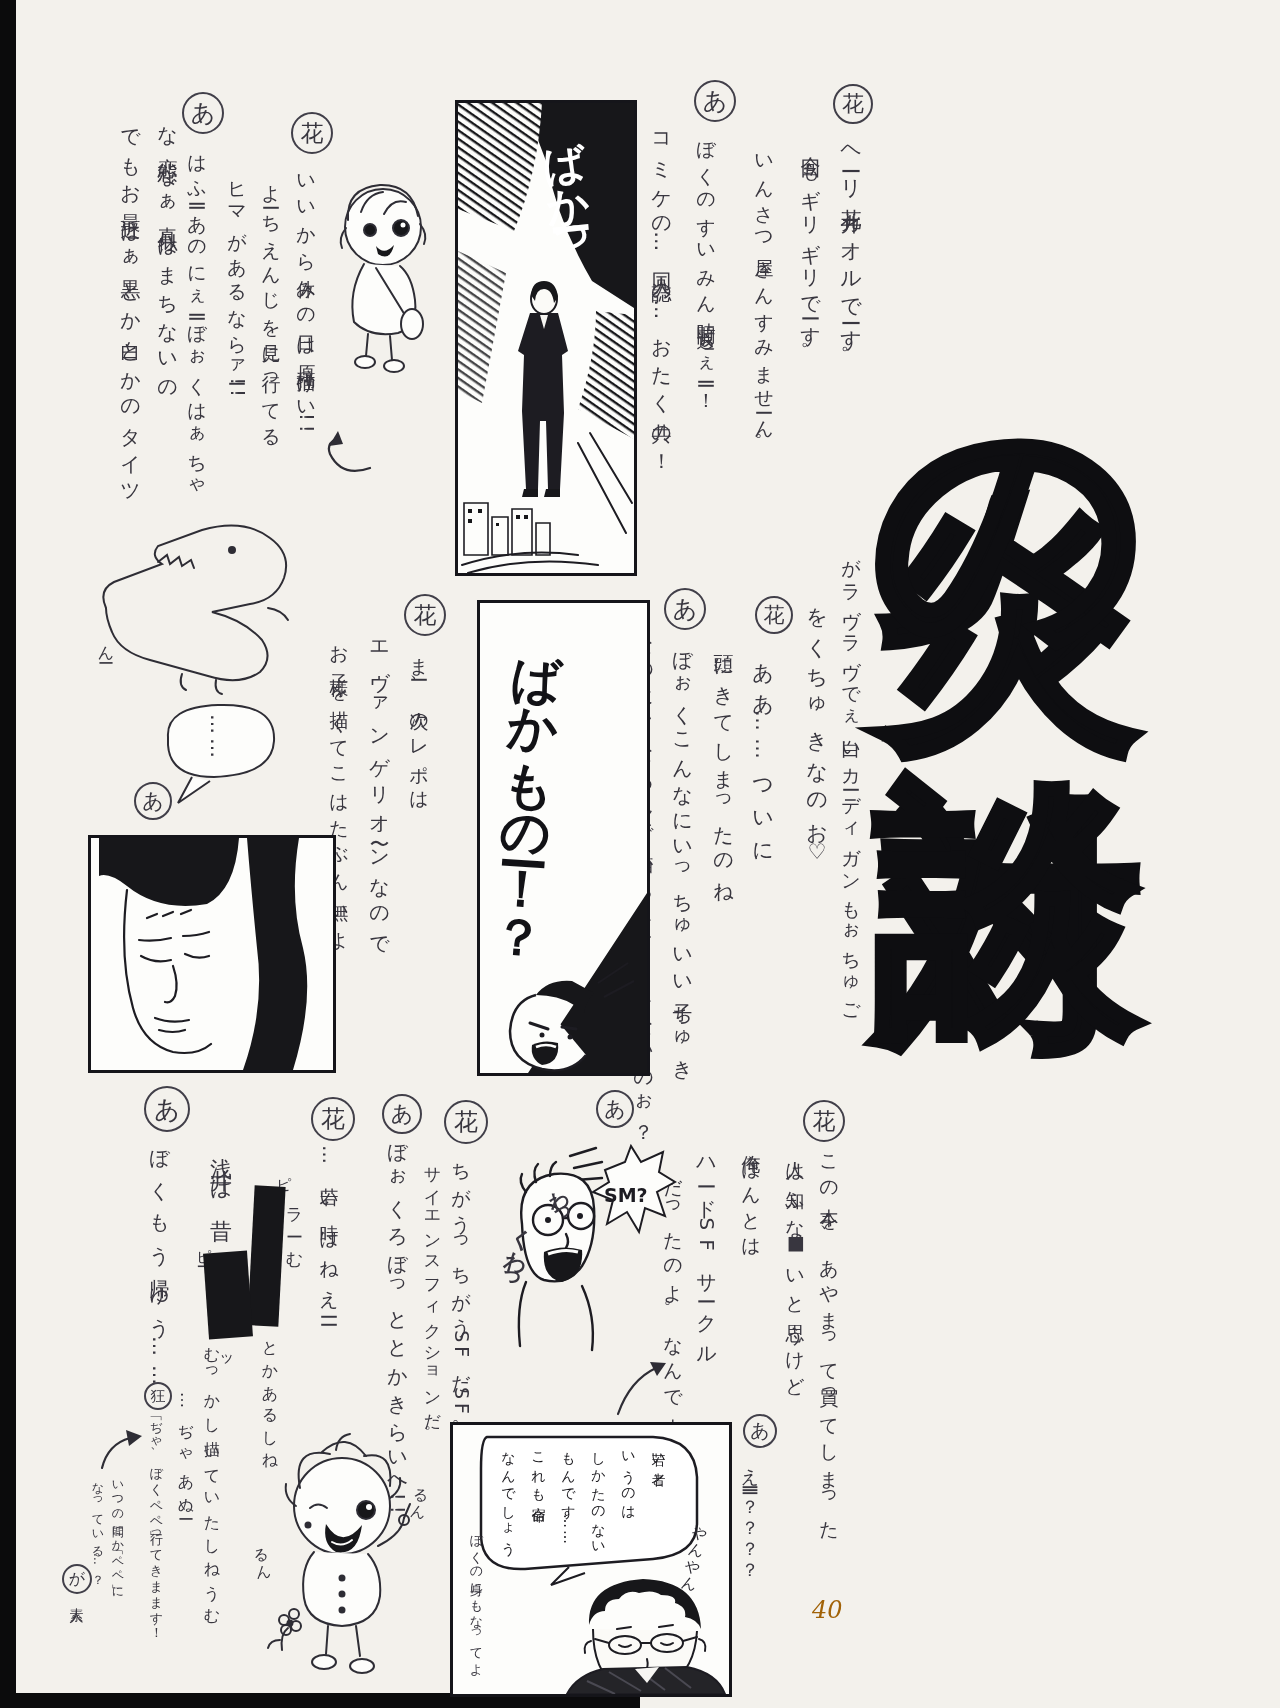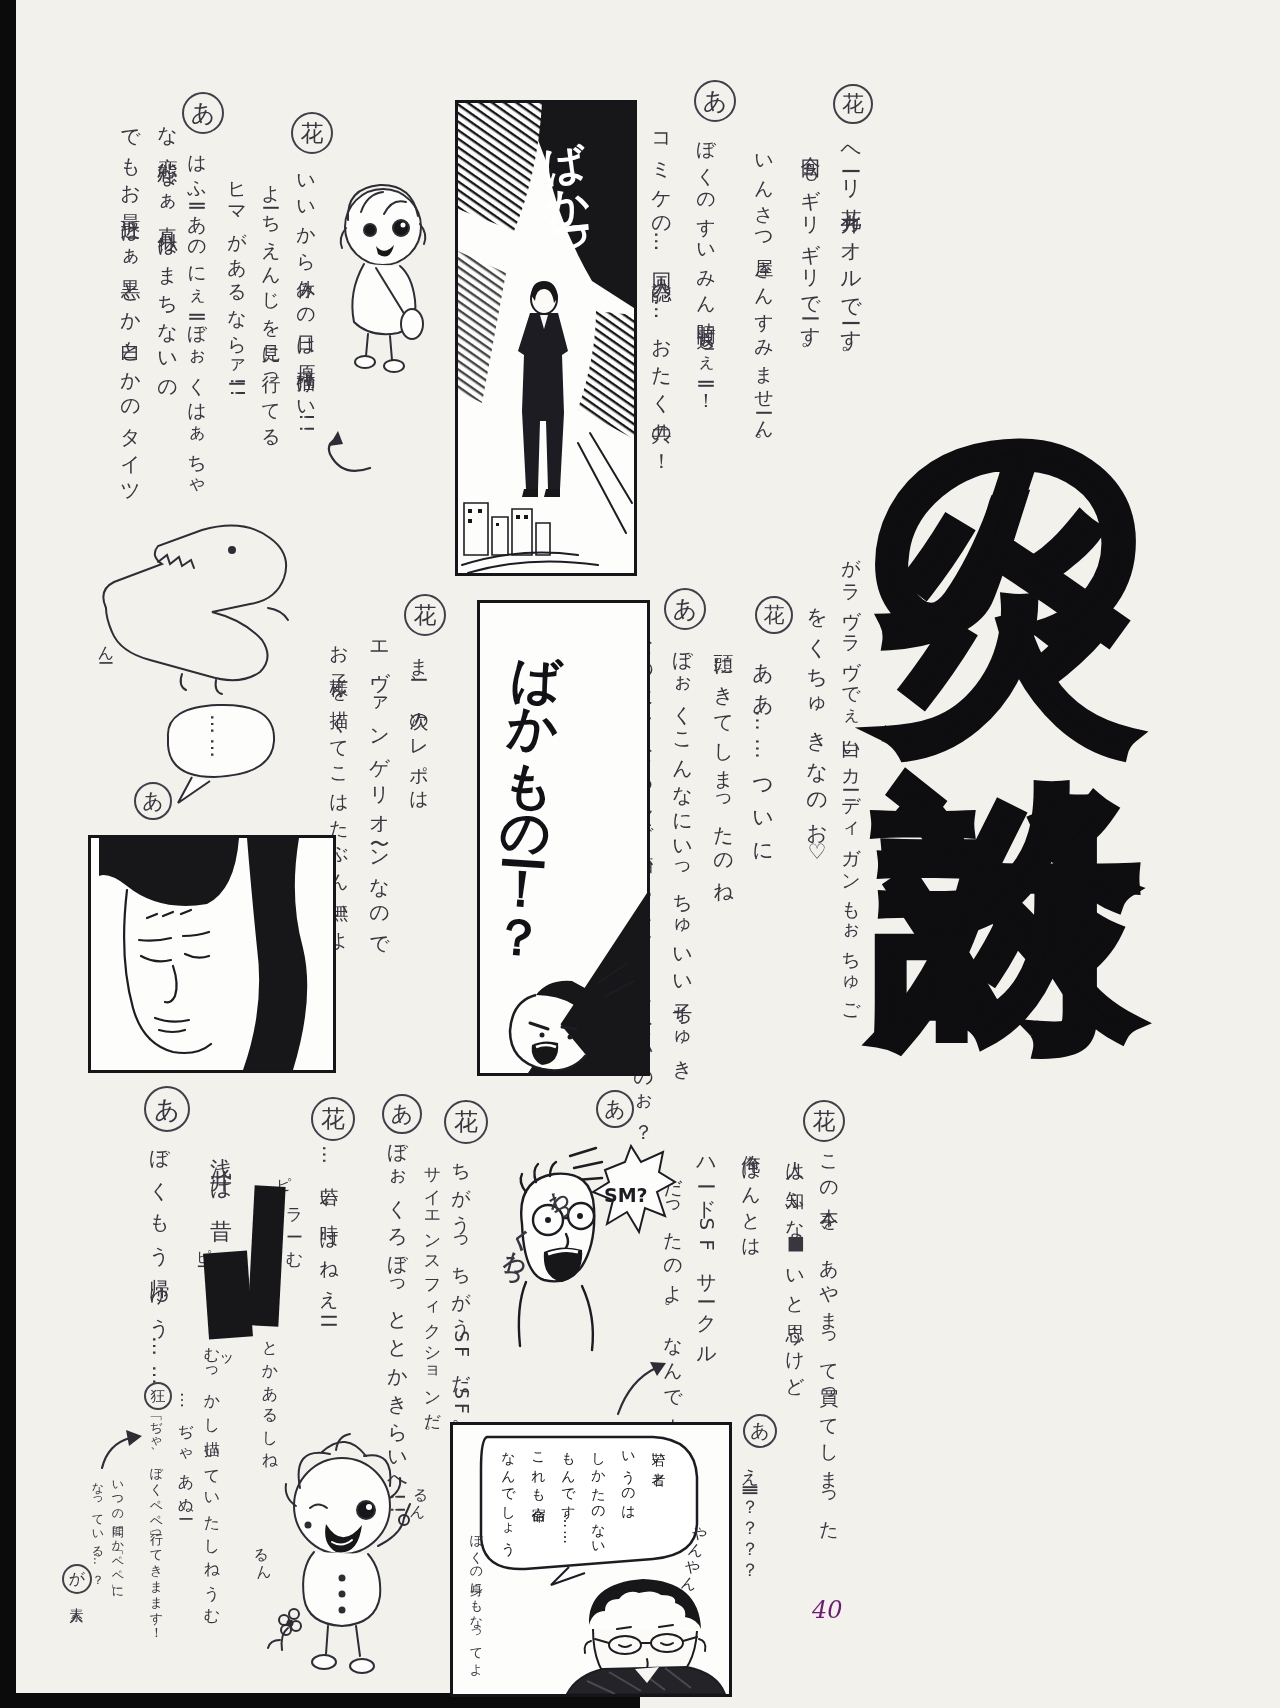--- a/index.html
+++ b/index.html
@@ -12,21 +12,21 @@
       align-items:center;justify-content:center;color:#38363f;box-sizing:border-box;
       background:rgba(243,241,236,.55);}
   .panel{position:absolute;border:3px solid #15151a;background:#fdfdfb;box-sizing:border-box;overflow:hidden;}
   .censor{position:absolute;background:#17171a;}
   .sfx{position:absolute;writing-mode:vertical-rl;font-weight:900;color:#121216;line-height:1;white-space:nowrap;}
   .edge{position:absolute;background:#0b0b0c;}
   #title-calligraphy{position:absolute;left:872px;top:278px;writing-mode:vertical-rl;
       text-orientation:upright;font-weight:900;font-size:268px;line-height:1.05;color:#0e0e11;
       -webkit-text-stroke:7px #0e0e11;letter-spacing:-12px;}
   .pagenum{position:absolute;font-family:"DejaVu Serif",serif;font-style:italic;
-      font-size:24px;color:#701a75;}
+      font-size:24px;color:#a16207;}
   svg{display:block;}
   .sk{position:absolute;}
 </style>
 </head>
 <body>
 
 <div id="page">
 
   <div class="edge" style="left:0;top:0;width:16px;height:1708px;"></div>
   <div class="edge" style="left:16px;top:1693px;width:624px;height:15px;"></div>

